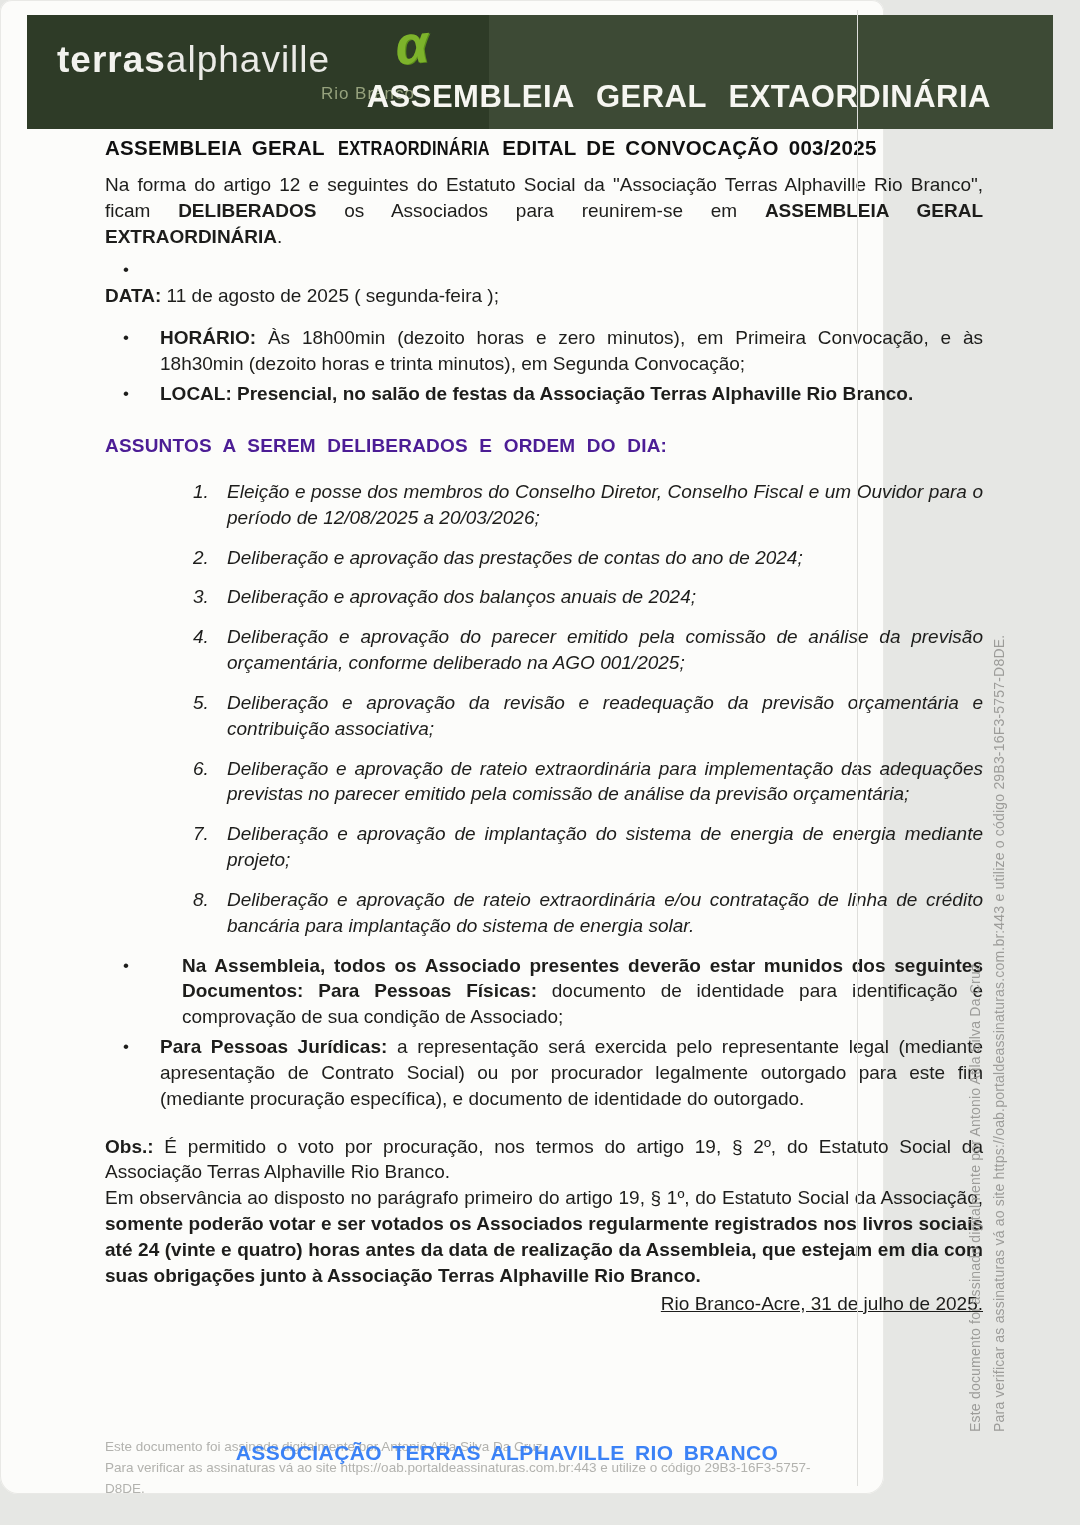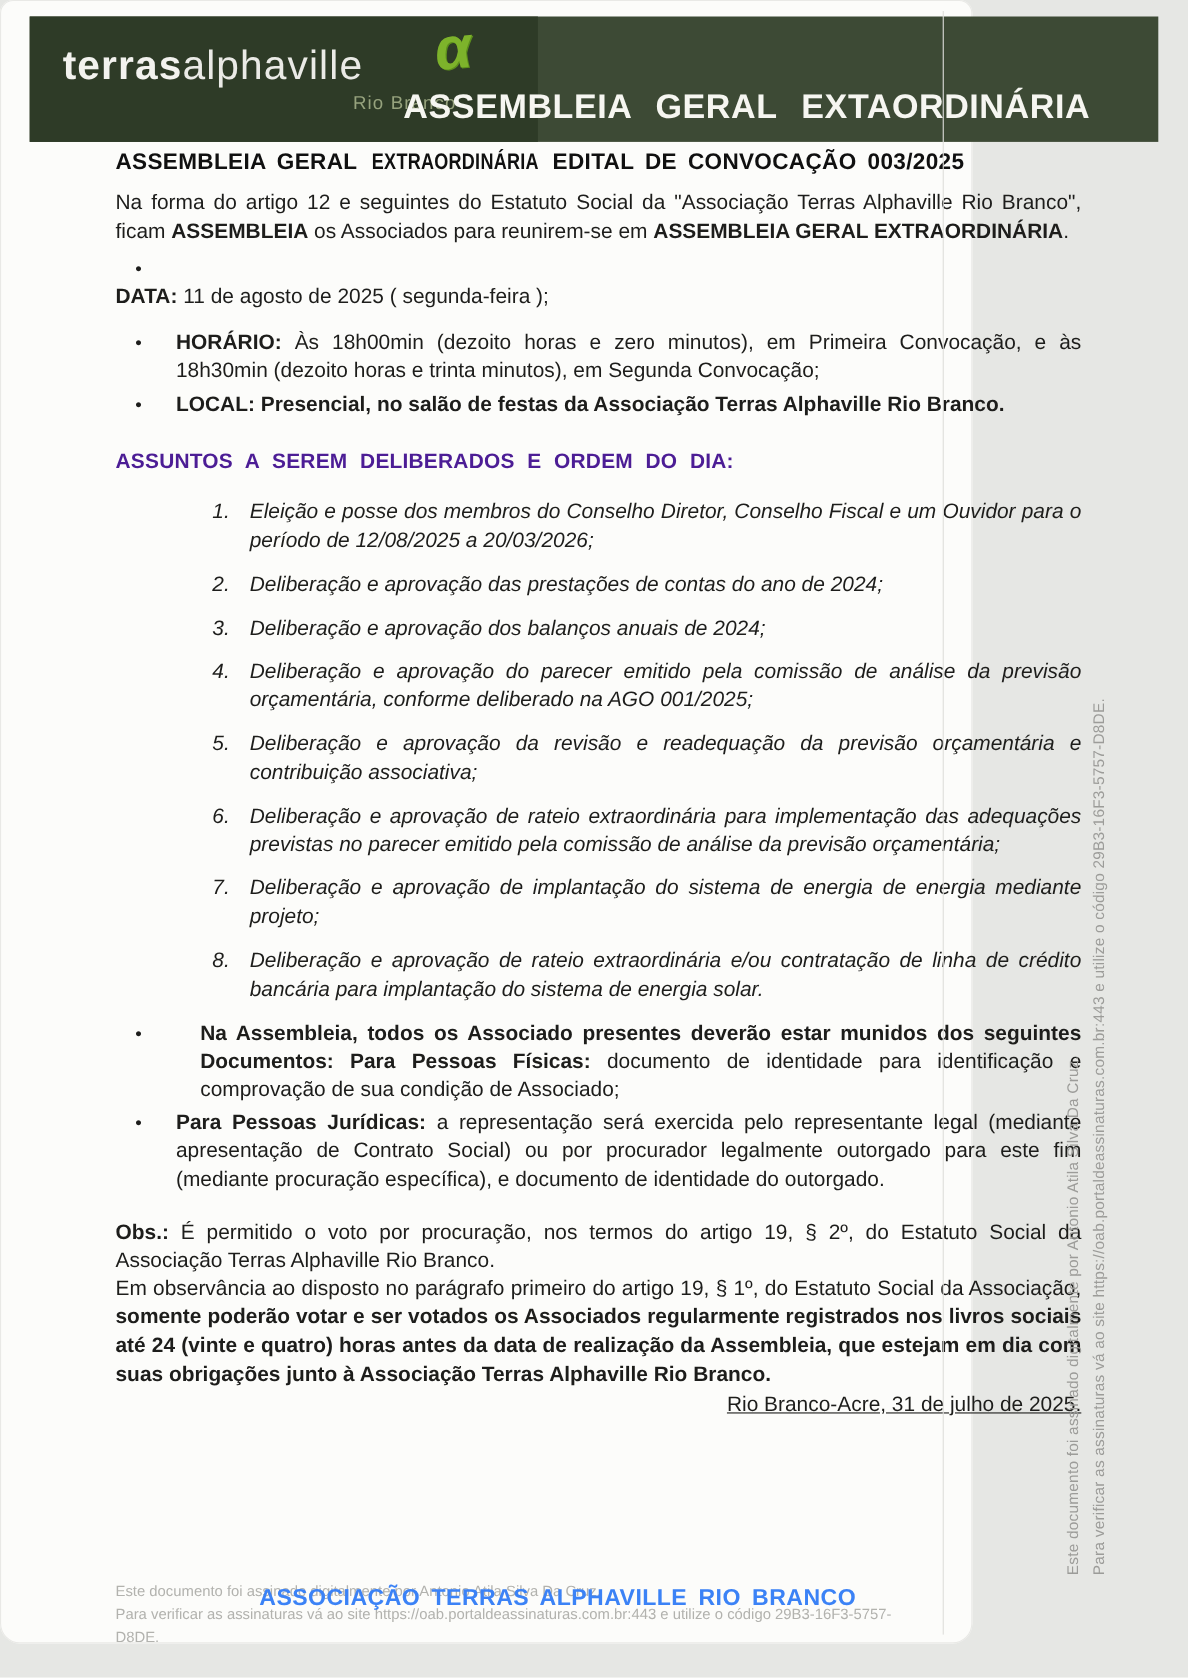--- a/index.html
+++ b/index.html
@@ -123,21 +123,21 @@
       </div>
       <div class="logo-sub">Rio Branco</div>
     </div>
     <div class="band-title">ASSEMBLEIA GERAL EXTAORDINÁRIA</div>
   </header>
 
   <main class="content">
 
     <h2 class="doc-title"><span>ASSEMBLEIA GERAL</span> <span class="cond">EXTRAORDINÁRIA</span> <span>EDITAL DE CONVOCAÇÃO 003/2025</span></h2>
 
-    <p class="para"><span>Na forma do artigo 12 e seguintes do Estatuto Social da "Associação Terras Alphaville Rio Branco", ficam </span><span class="b">ASSEMBLEIA</span><span> os Associados para reunirem-se em </span><span class="b">ASSEMBLEIA GERAL EXTRAORDINÁRIA</span><span>.</span></p>
+    <p class="para"><span>Na forma do artigo 12 e seguintes do Estatuto Social da "Associação Terras Alphaville Rio Branco", ficam </span><span class="b">DELIBERADOS</span><span> os Associados para reunirem-se em </span><span class="b">ASSEMBLEIA GERAL EXTRAORDINÁRIA</span><span>.</span></p>
 
     <div class="ib ib-data">
       <span class="dot"></span>
       <span class="txt"><span class="b">DATA:</span><span> 11 de agosto de 2025 ( segunda-feira );</span></span>
     </div>
     <div class="ib ib-horario">
       <span class="dot"></span>
       <span class="txt"><span class="b">HORÁRIO:</span><span> Às 18h00min (dezoito horas e zero minutos), em Primeira Convocação, e às 18h30min (dezoito horas e trinta minutos), em Segunda Convocação;</span></span>
     </div>
     <div class="ib ib-local">

